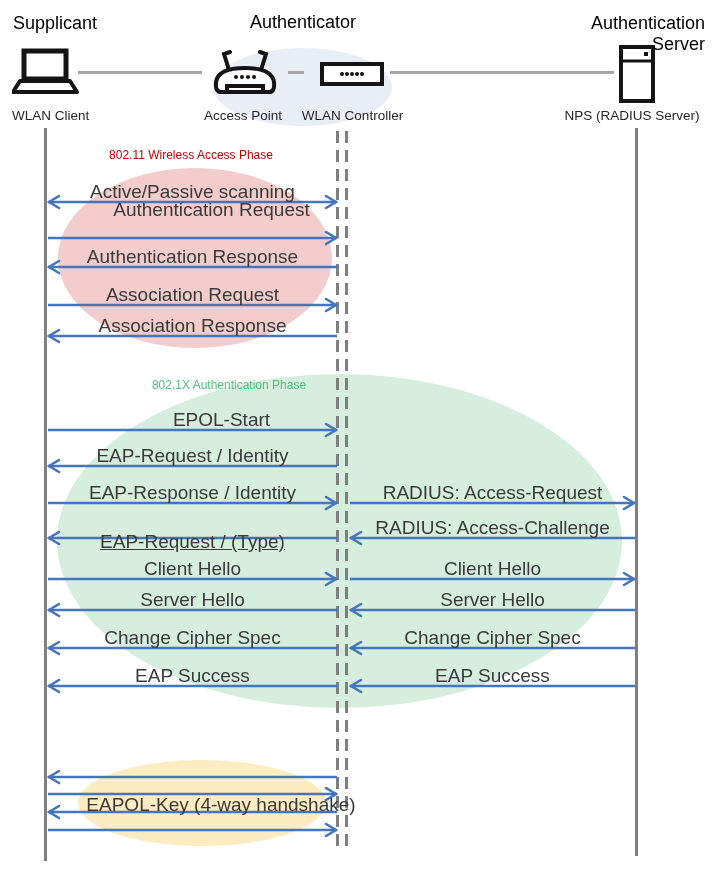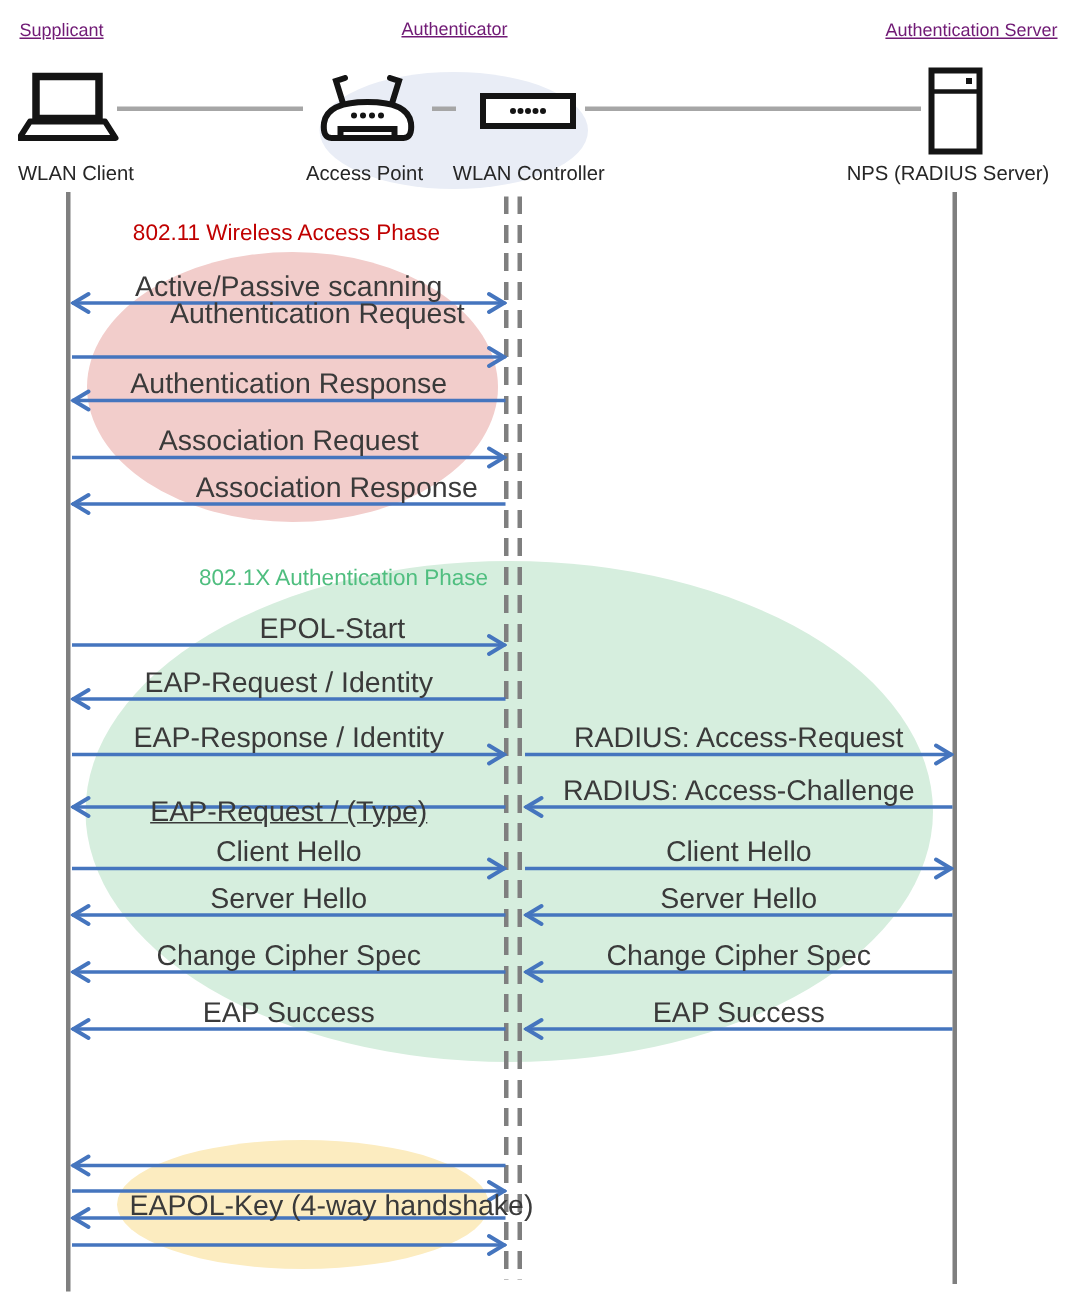--- a/index.html
+++ b/index.html
@@ -2,40 +2,40 @@
 <html><head>
 <meta charset="utf-8">
 <style>
   html,body{margin:0;padding:0;background:#fff;}
   #stage{
     position:relative;width:713px;height:875px;background:#fff;overflow:hidden;
     font-family:"Liberation Sans",sans-serif;color:#3a3a3a;
   }
   .abs{position:absolute;}
   
-  .role-label{font-size:12px;color:#701a75;z-index:4;text-decoration:underline;}
+  .role-label{font-size:18px;color:#000000;z-index:4;}
   .device-label{font-size:13.5px;color:#262626;z-index:4;}
   .center{text-align:center;}
   .right{text-align:right;}
   .hline{height:3px;background:#a6a6a6;z-index:1;}
   .icon{z-index:3;}
   
   .lifeline{width:3px;background:#7f7f7f;z-index:1;}
   .lifeline-dashed{
     width:3px;z-index:1;
     background:repeating-linear-gradient(to bottom,#7f7f7f 0 12px,transparent 12px 19px);
   }
   
   .ellipse{border-radius:50%;z-index:0;}
   .el-header{background:#e9edf6;}
   .el-pink{background:#f2cdcb;}
   .el-green{background:#d6eede;}
   .el-yellow{background:#fcecc0;}
   
-  .phase-title{font-size:15px;z-index:3;text-align:center;line-height:19px;}
+  .phase-title{font-size:12px;z-index:3;text-align:center;line-height:19px;}
   .t-red{color:#c00000;}
   .t-green{color:#4fbe7f;}
   .t-orange{color:#e68e5a;}
   
   .msg-label{
     position:absolute;font-size:19px;color:#3a3a3a;text-align:center;
     z-index:3;white-space:nowrap;
   }
   .msg-arrow{position:absolute;z-index:2;}
 </style>
@@ -117,21 +117,21 @@
       <div class="msg-label" style="left: 47px; width: 291px; top: 246px;">Authentication Response</div>
       <svg width="291" height="16" class="msg-arrow" style="left: 47px; top: 259px;">
         <line x1="1" x2="290" y1="8" y2="8" stroke="#4575BE" stroke-width="2.4"></line>
         <polyline points="12,2 2,8 12,14" fill="none" stroke="#4575BE" stroke-width="2.6" stroke-linecap="round"></polyline>
       </svg>
       <div class="msg-label" style="left: 47px; width: 291px; top: 284px;">Association Request</div>
       <svg width="291" height="16" class="msg-arrow" style="left: 47px; top: 297px;">
         <line x1="1" x2="290" y1="8" y2="8" stroke="#4575BE" stroke-width="2.4"></line>
         <polyline points="279,2 289,8 279,14" fill="none" stroke="#4575BE" stroke-width="2.6" stroke-linecap="round"></polyline>
       </svg>
-      <div class="msg-label" style="left: 47px; width: 291px; top: 315px; padding-left: 32px;">Association Response</div>
+      <div class="msg-label" style="left: 47px; width: 291px; top: 315px;">Association Response</div>
       <svg width="291" height="16" class="msg-arrow" style="left: 47px; top: 328px;">
         <line x1="1" x2="290" y1="8" y2="8" stroke="#4575BE" stroke-width="2.4"></line>
         <polyline points="12,2 2,8 12,14" fill="none" stroke="#4575BE" stroke-width="2.6" stroke-linecap="round"></polyline>
       </svg>
       <div class="msg-label" style="left: 47px; width: 291px; top: 409px; margin-left: 29px;">EPOL-Start</div>
       <svg width="291" height="16" class="msg-arrow" style="left: 47px; top: 422px;">
         <line x1="1" x2="290" y1="8" y2="8" stroke="#4575BE" stroke-width="2.4"></line>
         <polyline points="279,2 289,8 279,14" fill="none" stroke="#4575BE" stroke-width="2.6" stroke-linecap="round"></polyline>
       </svg>
       <div class="msg-label" style="left: 47px; width: 291px; top: 445px;">EAP-Request / Identity</div>

